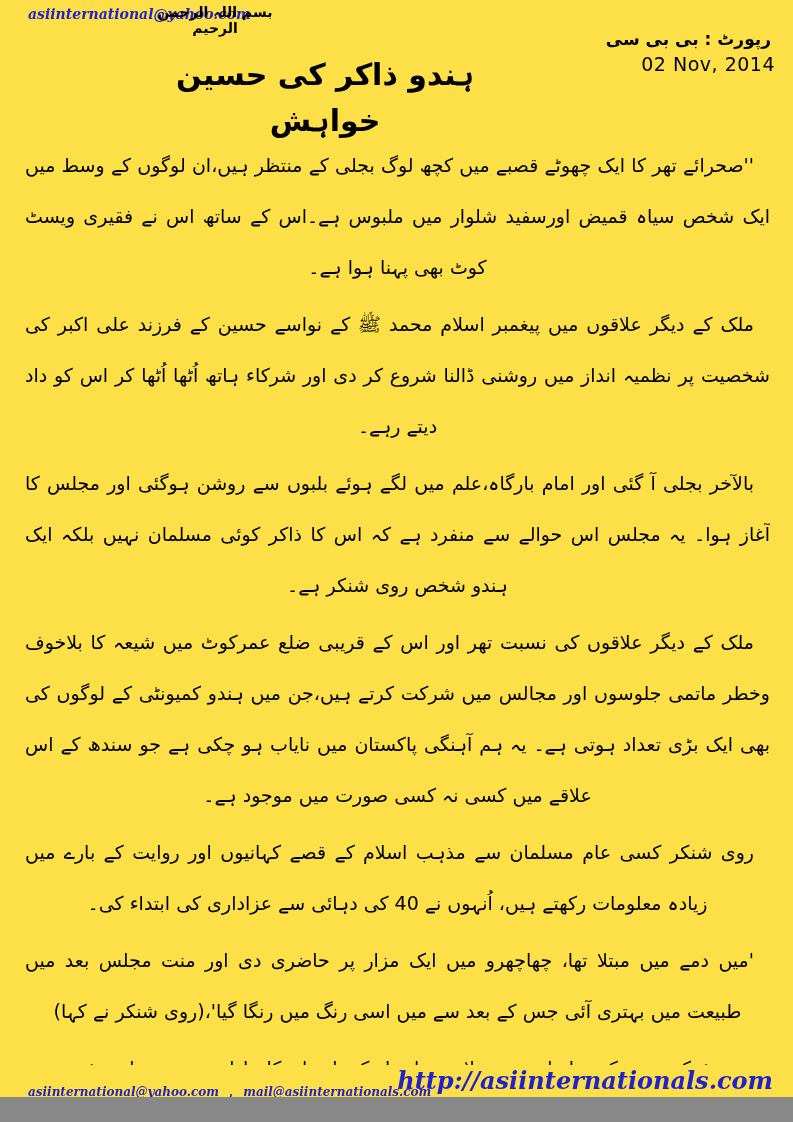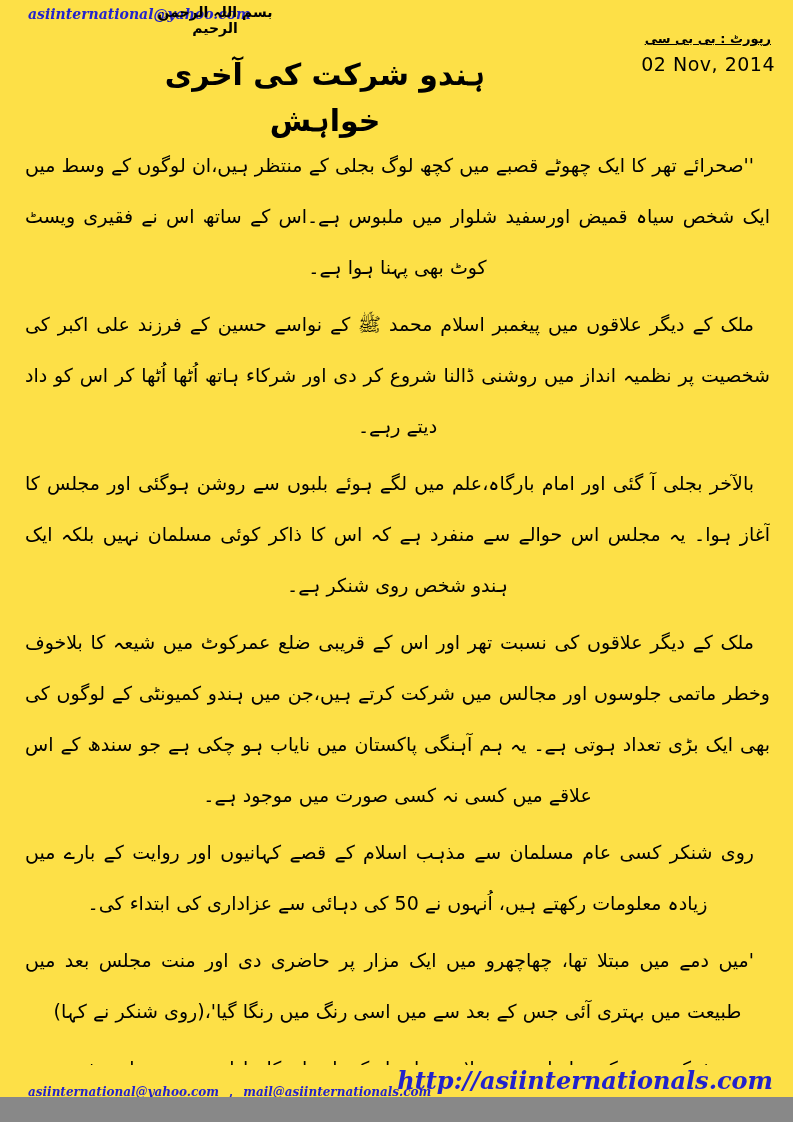--- a/index.html
+++ b/index.html
@@ -14,21 +14,21 @@
     font-family:"DejaVu Serif", serif; font-style:italic; font-weight:bold;
     font-size:14px; color:#2222cc; text-decoration:none; cursor:pointer;
   }
   .bismillah {
     position:absolute; left:140px; top:4px; width:150px;
     direction:rtl; text-align:center;
     font-size:14px; font-weight:bold; line-height:16px;
   }
   .report-byline {
     position:absolute; right:22px; top:27px;
-    direction:rtl; text-align:right; font-size:13px; font-weight:bold; line-height:24px;text-decoration:underline;
+    direction:rtl; text-align:right; font-size:17px; font-weight:bold; line-height:24px;
   }
   .report-date {
     position:absolute; right:18px; top:53px;
     font-size:19px; line-height:22px; letter-spacing:0.5px;margin-left:8px;
   }
   .page-title {
     position:absolute; left:160px; top:32px; width:330px;
     direction:rtl; text-align:center;
     font-size:30px; font-weight:bold; line-height:46px;
   }
@@ -67,28 +67,28 @@
 <div class="page">
 
   <a class="top-email">asiinternational@yahoo.com</a>
 
   <div class="bismillah">بسم اللہ الرحمن الرحیم</div>
 
   <div class="report-byline">رپورٹ : بی بی سی</div>
 
   <div class="report-date">02 Nov, 2014</div>
 
-  <h1 class="page-title">ہندو شرکت کی آخری خواہش</h1>
+  <h1 class="page-title">ہندو ذاکر کی حسین خواہش</h1>
 
   <div class="body-text">
     <p>''صحرائے تھر کا ایک چھوٹے قصبے میں کچھ لوگ بجلی کے منتظر ہیں،ان لوگوں کے وسط میں ایک شخص سیاہ قمیض اورسفید شلوار میں ملبوس ہے۔اس کے ساتھ اس نے فقیری ویسٹ کوٹ بھی پہنا ہوا ہے۔</p>
     <p>ملک کے دیگر علاقوں میں پیغمبر اسلام محمد ﷺ کے نواسے حسین کے فرزند علی اکبر کی شخصیت پر نظمیہ انداز میں روشنی ڈالنا شروع کر دی اور شرکاء ہاتھ اُٹھا اُٹھا کر اس کو داد دیتے رہے۔</p>
     <p>بالآخر بجلی آ گئی اور امام بارگاہ،علم میں لگے ہوئے بلبوں سے روشن ہوگئی اور مجلس کا آغاز ہوا۔ یہ مجلس اس حوالے سے منفرد ہے کہ اس کا ذاکر کوئی مسلمان نہیں بلکہ ایک ہندو شخص روی شنکر ہے۔</p>
     <p>ملک کے دیگر علاقوں کی نسبت تھر اور اس کے قریبی ضلع عمرکوٹ میں شیعہ کا بلاخوف وخطر ماتمی جلوسوں اور مجالس میں شرکت کرتے ہیں،جن میں ہندو کمیونٹی کے لوگوں کی بھی ایک بڑی تعداد ہوتی ہے۔ یہ ہم آہنگی پاکستان میں نایاب ہو چکی ہے جو سندھ کے اس علاقے میں کسی نہ کسی صورت میں موجود ہے۔</p>
-    <p>روی شنکر کسی عام مسلمان سے مذہب اسلام کے قصے کہانیوں اور روایت کے بارے میں زیادہ  معلومات رکھتے ہیں، اُنہوں نے 50 کی دہائی سے عزاداری کی ابتداء کی۔</p>
+    <p>روی شنکر کسی عام مسلمان سے مذہب اسلام کے قصے کہانیوں اور روایت کے بارے میں زیادہ  معلومات رکھتے ہیں، اُنہوں نے 40 کی دہائی سے عزاداری کی ابتداء کی۔</p>
     <p>'میں دمے میں مبتلا تھا، چھاچھرو میں ایک مزار پر حاضری دی اور منت مجلس بعد میں طبیعت میں بہتری آئی جس کے بعد سے میں اسی رنگ میں رنگا گیا'،(روی شنکر نے کہا)</p>
     <p class="last-left">روی شنکر نے محکمہ بلدیات میں ملازمت اختیار کی اور ان کا تبادلہ میر پور خاص شہر میں کر دیا گیا، 90 کی دہائی سے اُنہوں نے مجالس پڑھنے کا آغاز کیا لیکن اس کے لئے اُنہوں نے کسی مدرسے یا جامعہ سے تعلیم حاصل نہیں کی بلکہ ذاتی مطالعے سے معلومات حاصل کی۔</p>
 
   </div>
 
   <div class="footer">
     <div class="footer-left">
       <a>asiinternational@yahoo.com</a><span class="sep">,</span><a>mail@asiinternationals.com</a>
     </div>
     <div class="footer-right">

